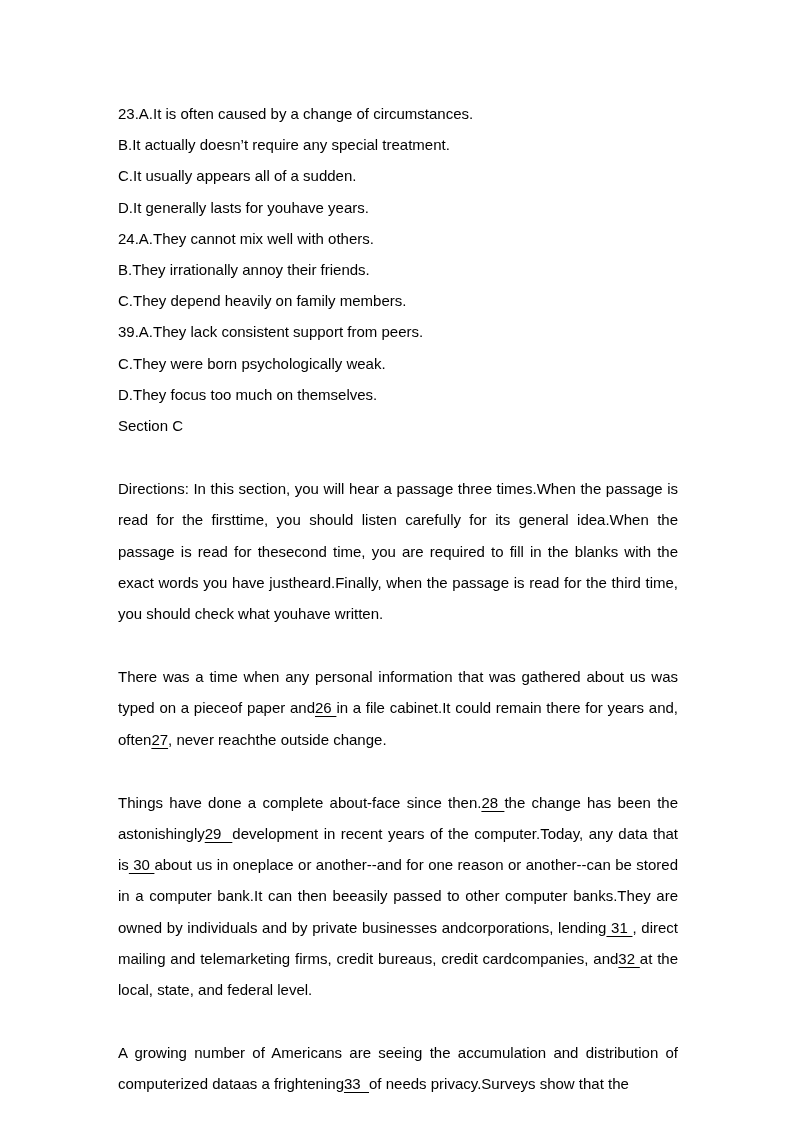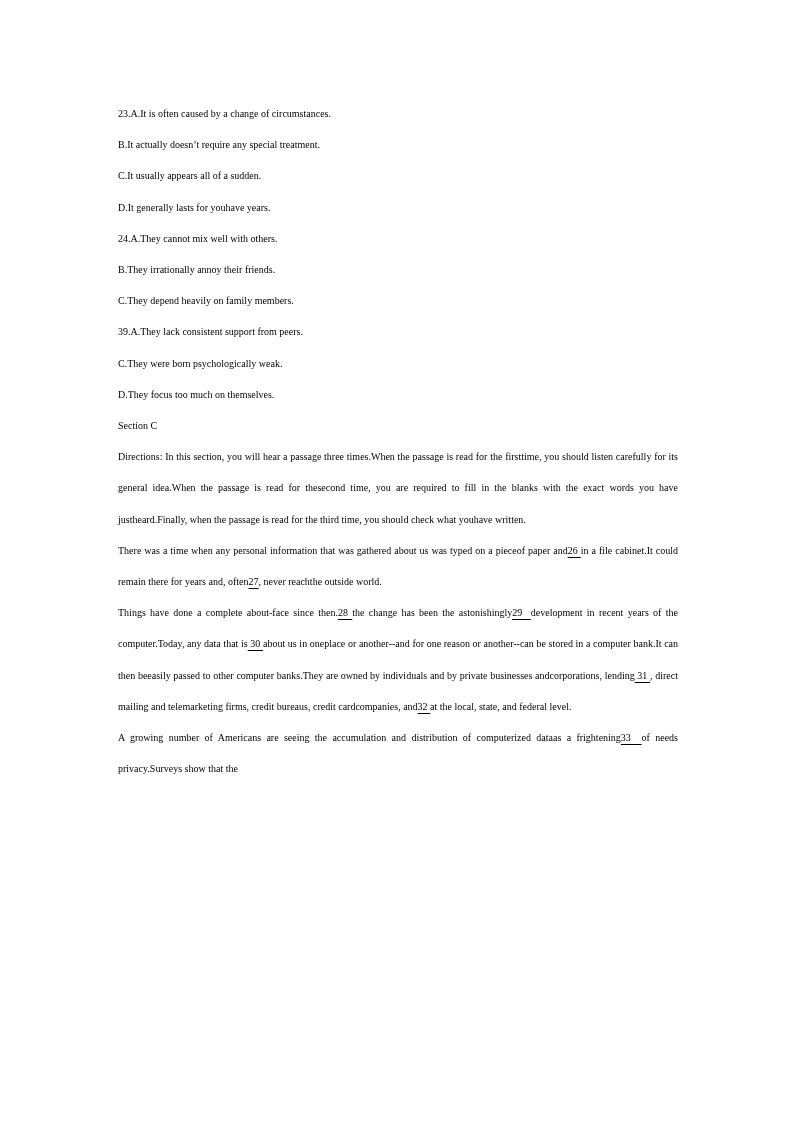--- a/index.html
+++ b/index.html
@@ -12,33 +12,34 @@
     width: 794px;
     height: 1123px;
     background: #ffffff;
     box-sizing: border-box;
     padding: 98px 116px 0 118px;
     overflow: hidden;
   }
   .doc-body {
     width: 560px;
     color: #000000;
-    font-family: Liberation Serif, serif;
-    font-size: 10px;
+    font-family: Liberation Sans, sans-serif;
+    font-size: 15px;
     line-height: 31.2px;
     letter-spacing: 0;
   }
   .doc-line {
     margin: 0;
     padding: 0;
     text-align: left;
   }
   .doc-line.justify {
     text-align: justify;
     text-justify: inter-word;
+    margin-top: 32px;
   }
   .blank {
     text-decoration: underline;
     text-decoration-thickness: 1px;
     text-underline-offset: 3px;
   }
 </style>
 </head>
 <body>
 
@@ -49,17 +50,17 @@
       <p class="doc-line"><span>C.It usually appears all of a sudden.</span></p>
       <p class="doc-line"><span>D.It generally lasts for youhave years.</span></p>
       <p class="doc-line"><span>24.A.They cannot mix well with others.</span></p>
       <p class="doc-line"><span>B.They irrationally annoy their friends.</span></p>
       <p class="doc-line"><span>C.They depend heavily on family members.</span></p>
       <p class="doc-line"><span>39.A.They lack consistent support from peers.</span></p>
       <p class="doc-line"><span>C.They were born psychologically weak.</span></p>
       <p class="doc-line"><span>D.They focus too much on themselves.</span></p>
       <p class="doc-line"><span>Section C</span></p>
       <p class="doc-line justify"><span>Directions: In this section, you will hear a passage three times.When the passage is read for the firsttime, you should listen carefully for its general idea.When the passage is read for thesecond time, you are required to fill in the blanks with the exact words you have justheard.Finally, when the passage is read for the third time, you should check what youhave written.</span></p>
-      <p class="doc-line justify"><span>There was a time when any personal information that was gathered about us was typed on a pieceof paper and</span><span class="blank">26&nbsp;</span><span>in a file cabinet.It could remain there for years and, often</span><span class="blank">27</span><span>, never reachthe outside world.</span></p>
+      <p class="doc-line justify"><span>There was a time when any personal information that was gathered about us was typed on a pieceof paper and</span><span class="blank">26&nbsp;</span><span>in a file cabinet.It could remain there for years and, often</span><span class="blank">27</span><span>, never reachthe outside change.</span></p>
       <p class="doc-line justify"><span>Things have done a complete about-face since then.</span><span class="blank">28&nbsp;</span><span>the change has been the astonishingly</span><span class="blank">29&nbsp;&nbsp;</span><span>development in recent years of the computer.Today, any data that is</span><span class="blank">&nbsp;30&nbsp;</span><span>about us in oneplace or another--and for one reason or another--can be stored in a computer bank.It can then beeasily passed to other computer banks.They are owned by individuals and by private businesses andcorporations, lending</span><span class="blank">&nbsp;31&nbsp;</span><span>, direct mailing and telemarketing firms, credit bureaus, credit cardcompanies, and</span><span class="blank">32&nbsp;</span><span>at the local, state, and federal level.</span></p>
       <p class="doc-line justify"><span>A growing number of Americans are seeing the accumulation and distribution of computerized dataas a frightening</span><span class="blank">33&nbsp;&nbsp;</span><span>of needs privacy.Surveys show that the</span></p>
     </div>
 </div>
 
 </body></html>

